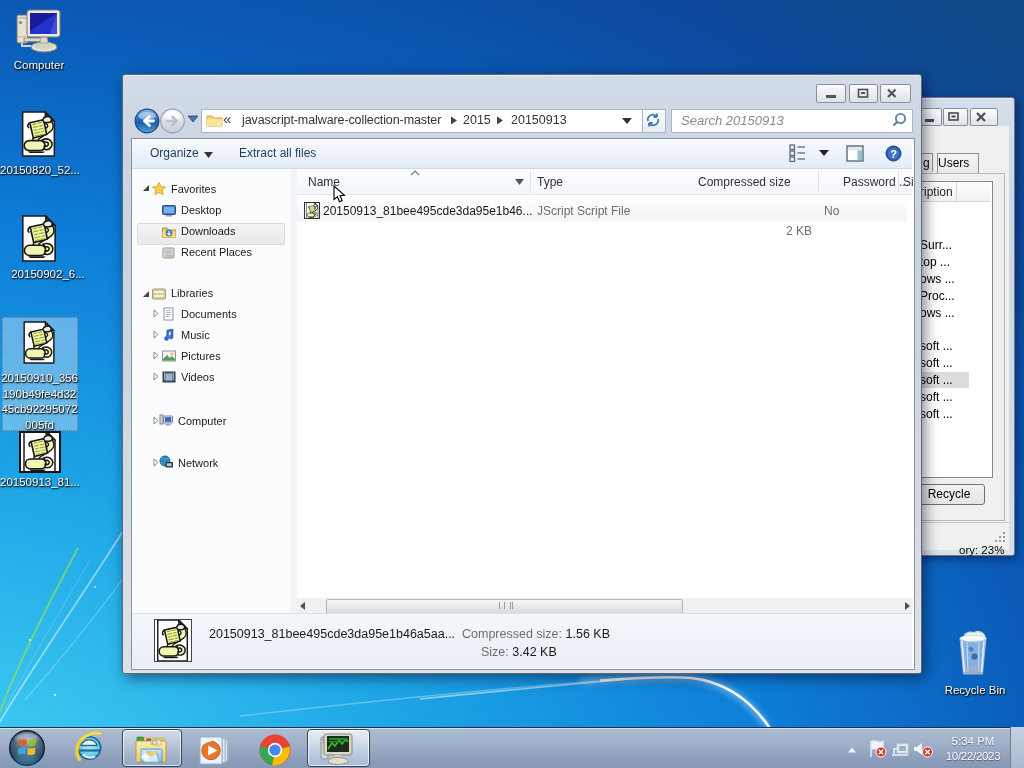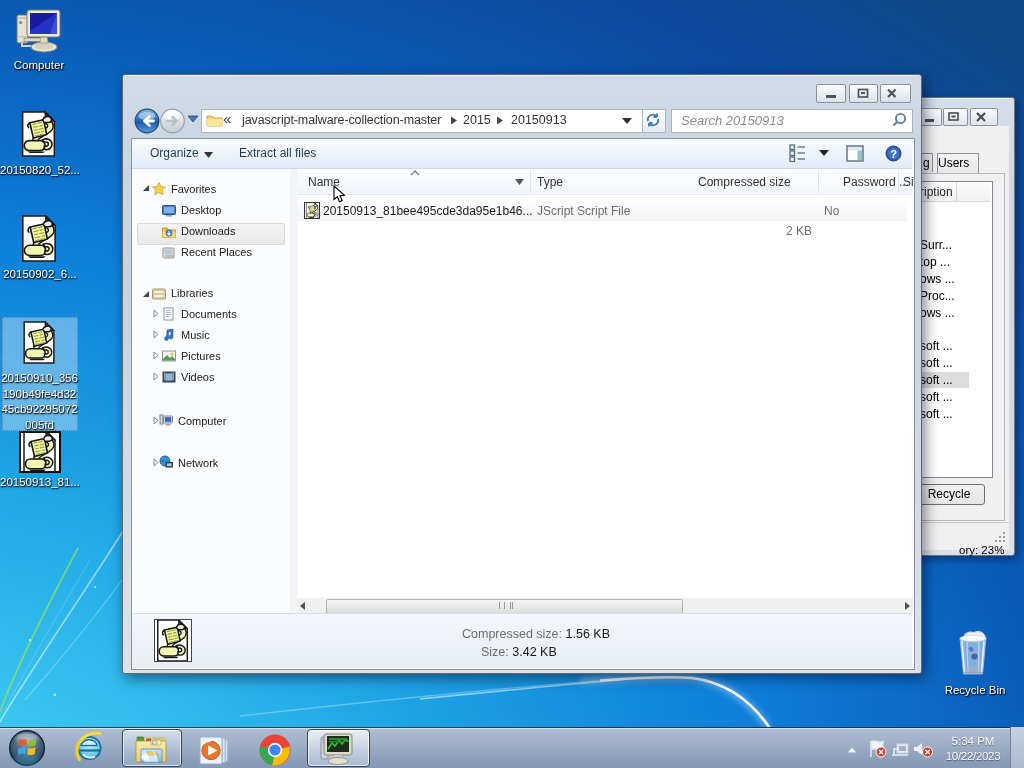--- a/index.html
+++ b/index.html
@@ -77,21 +77,21 @@
 <div class="dlabel" style="left:0px;top:59px;width:78px;">Computer</div>
 
 <svg class="abs" style="left:19px;top:110px" width="40" height="48" viewBox="0 0 38 47">
     <use href="#jsicon"></use>
   </svg>
 <div class="dlabel" style="left:0px;top:164px;width:80px;">20150820_52...</div>
 
 <svg class="abs" style="left:19px;top:214px" width="41" height="49" viewBox="0 0 38 47">
     <use href="#jsicon"></use>
   </svg>
-<div class="dlabel" style="left:0px;top:268px;width:80px;">20150902_6...</div>
+<div class="dlabel" style="left:8px;top:268px;width:80px;">20150902_6...</div>
 
 <div class="abs" style="left:2px;top:317px;width:74px;height:112px;background:rgba(200,225,245,0.45);border:1px dotted #5a7a9a;"></div>
 <svg class="abs" style="left:19px;top:320px" width="41" height="45" viewBox="0 0 38 47">
     <use href="#jsicon"></use>
   </svg>
 <div class="dlabel" style="left:0px;top:371px;width:79px;line-height:15.5px;">20150910_356<br>190b49fe4d32<br>45cb92295072<br>005fd</div>
 
 <svg class="abs" style="left:19px;top:431px;border:2px solid #111;background:#fff" width="38" height="38" viewBox="4 4 30 38">
     <use href="#jsicon"></use>
   </svg>
@@ -404,20 +404,21 @@
       <div style="width:5px;height:7px;margin-left:4px;border-left:1px solid #999;border-right:1px solid #999;"></div>
     </div>
   <svg class="abs" style="left:780px;top:527px" width="8" height="8" viewBox="0 0 8 8">
       <path d="M2,0 L7,4 L2,8 Z" fill="#505050"></path>
     </svg>
 
   <div class="abs" style="left:9px;top:538px;width:780px;height:54px;background:linear-gradient(#f4f7fb,#e9eef6);border-top:1px solid #d8dfe8;"></div>
   <svg class="abs" style="left:31px;top:544px;background:#fff;border:1px solid #444" width="36" height="41" viewBox="3 2 32 43">
       <use href="#jsicon"></use>
     </svg>
+  <div class="abs" style="left:86px;top:552px;font-size:12.5px;color:#1a1a1a;">20150913_81bee495cde3da95e1b46a5aa...</div>
   <div class="abs" style="left:339px;top:552px;font-size:12.5px;color:#6d6d6d;">Compressed size: <span style="color:#1a1a1a">1.56 KB</span></div>
   <div class="abs" style="left:358px;top:570px;font-size:12.5px;color:#6d6d6d;">Size: <span style="color:#1a1a1a">3.42 KB</span></div>
 </div>
 
 <svg class="abs" style="left:333px;top:185px;z-index:50" width="13" height="19" viewBox="0 0 13 19">
   <path d="M1,1 L1,14.5 L4.4,11.7 L6.5,16.8 L9.2,15.6 L7,10.7 L11.5,10.3 Z" fill="#fff" stroke="#000" stroke-width="1.1"></path>
 </svg>
 
 <div class="abs" style="left:0;top:727px;width:1024px;height:41px;background:linear-gradient(#adbdd3,#9cadc6 45%,#8a9cb8 80%,#8598b5);border-top:1px solid #16324e;box-shadow:inset 0 1px 0 rgba(255,255,255,0.55);z-index:40;">
 </div>

